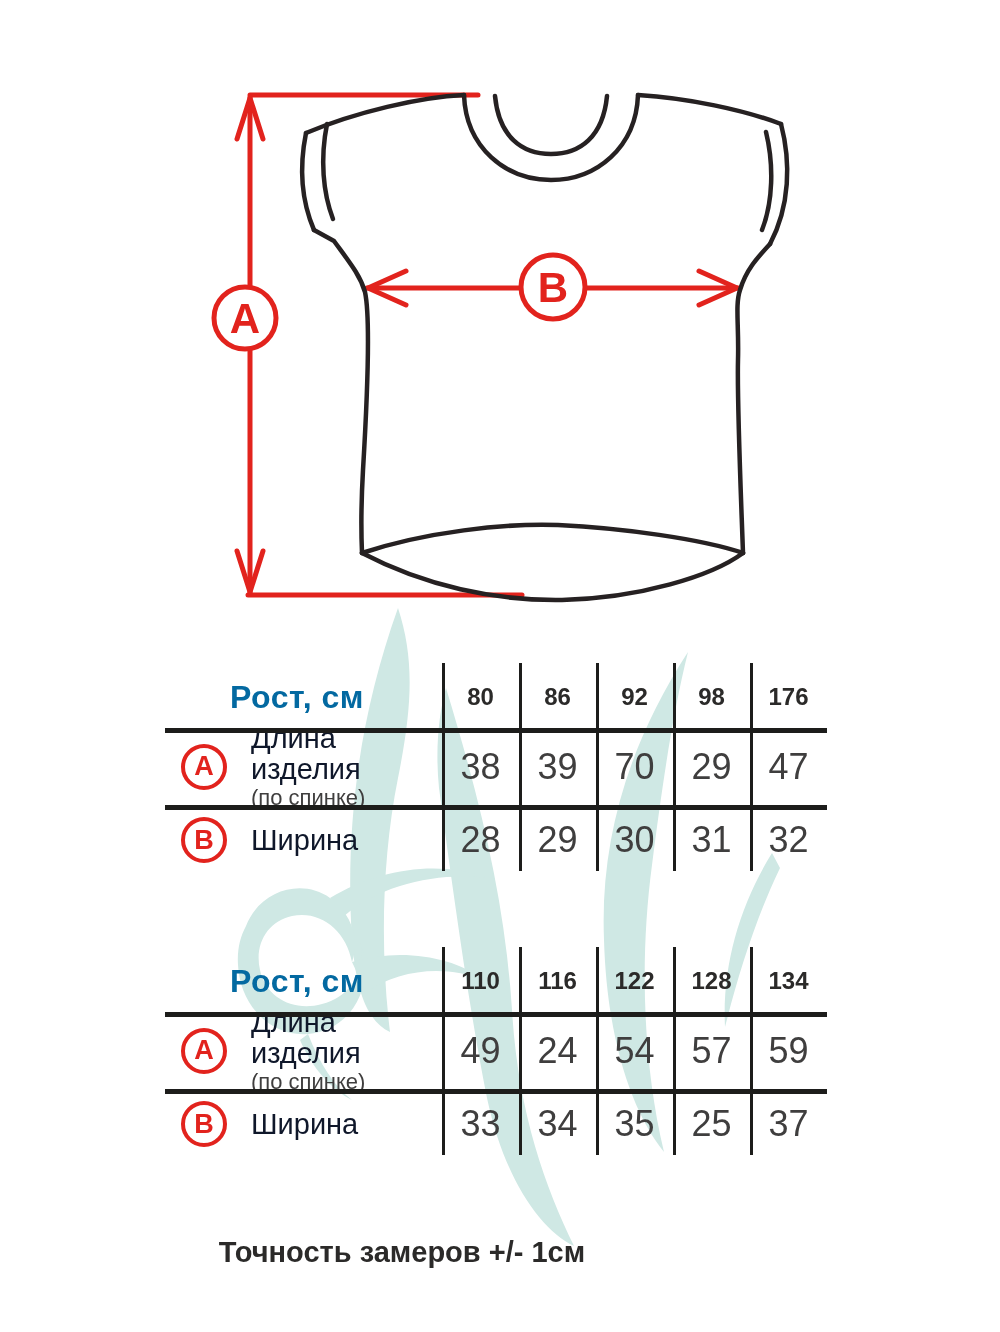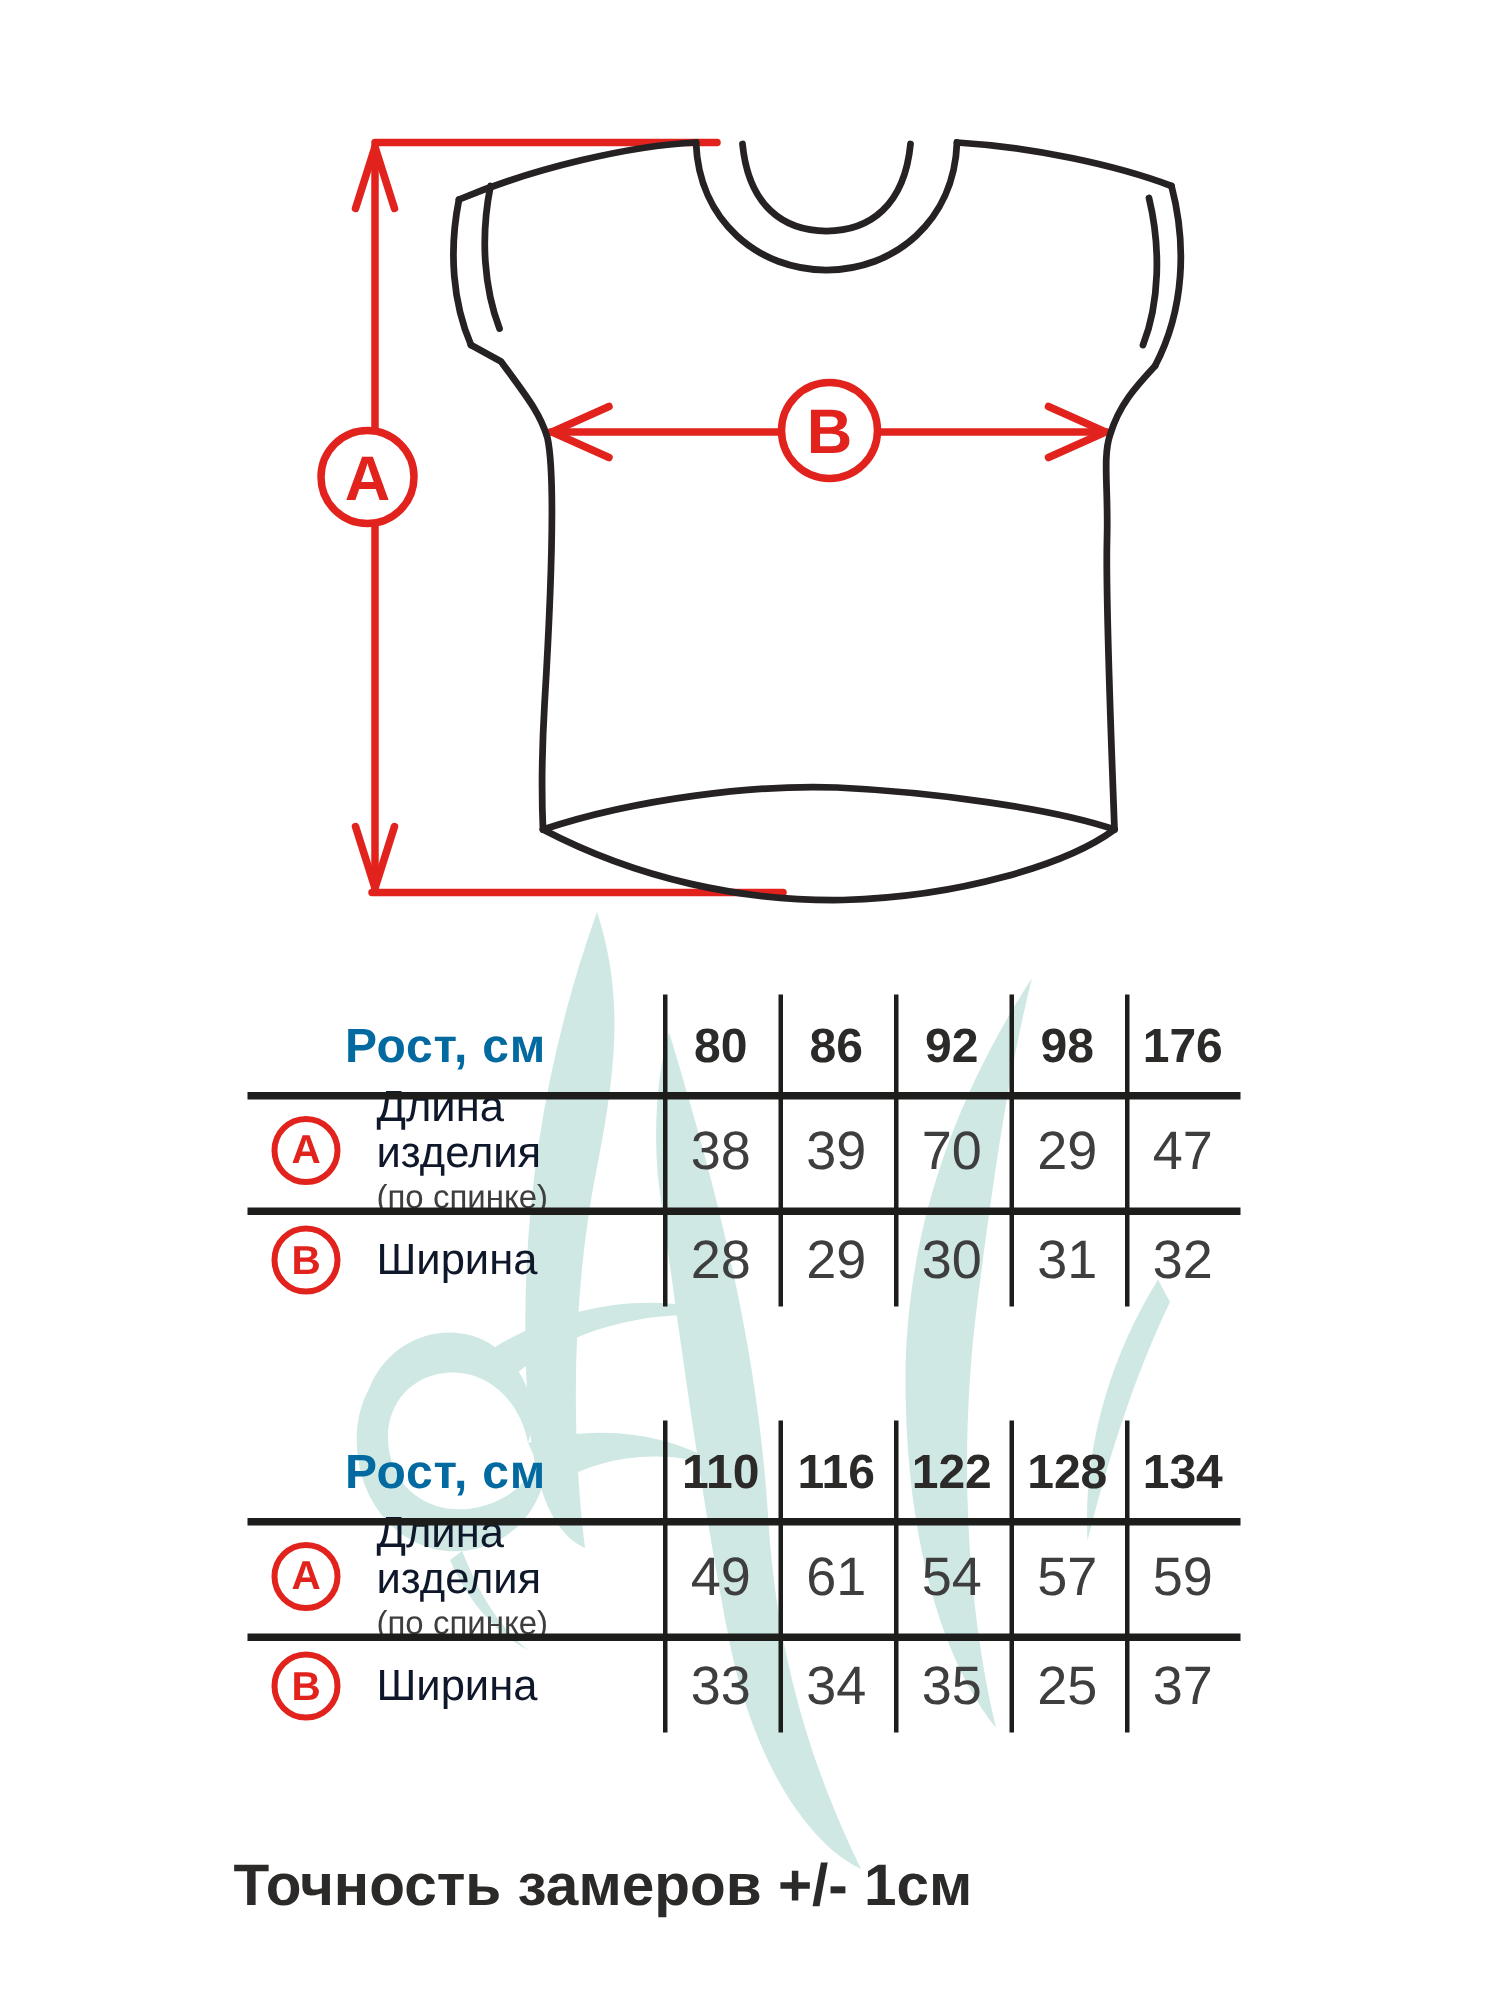--- a/index.html
+++ b/index.html
@@ -26,32 +26,32 @@
   .trow.row-b{height:70px;}
   .label-cell{
     width:282px;flex:0 0 282px;display:flex;align-items:center;box-sizing:border-box;
   }
   .header-label{
     padding-left:70px;font-size:32px;font-weight:bold;color:#0369a1;letter-spacing:0.5px;
   }
   .num-cell{
     width:77px;flex:0 0 77px;text-align:center;
   }
-  .header-num{font-size:32px;font-weight:bold;color:#2b2a29;}
+  .header-num{font-size:24px;font-weight:bold;color:#2b2a29;}
   .value-num{font-size:36px;font-weight:400;color:#3f3e3e;}
   .marker-circle{
     box-sizing:border-box;width:46px;height:46px;border:4px solid #e2231d;border-radius:50%;
     color:#e2231d;font-weight:bold;font-size:27px;display:flex;align-items:center;justify-content:center;
     margin-left:21px;margin-right:24px;flex:0 0 46px;background:#fff;
   }
   .row-label .main{display:block;font-size:29px;color:#0f172a;line-height:31px;}
   .row-label .sub{display:block;font-size:22px;color:#3f3e3e;line-height:26px;}
   .caption{
     position:absolute;left:0;top:1236px;width:804px;text-align:center;
-    font-size:39px;font-weight:bold;color:#2b2a29;z-index:3;
+    font-size:29px;font-weight:bold;color:#2b2a29;z-index:3;
   }
 </style>
 </head>
 <body>
 
 <svg id="watermark-svg" width="1000" height="1332" viewBox="0 0 1000 1332" aria-hidden="true">
   <g fill="#cfe8e4" stroke="none">
 
     <path d="M398,608 C358,720 345,830 352,940 C356,992 368,1022 390,1032 C380,950 382,858 398,778 C412,708 415,660 398,608 Z"></path>
 
@@ -179,21 +179,21 @@
     <div class="label-cell">
       <span class="marker-circle">
           <span>A</span>
         </span>
       <span class="row-label">
         <span class="main">Длина изделия</span>
         <span class="sub">(по спинке)</span>
       </span>
     </div>
     <div class="num-cell value-num">49</div>
-    <div class="num-cell value-num">61</div>
+    <div class="num-cell value-num">24</div>
     <div class="num-cell value-num">54</div>
     <div class="num-cell value-num">57</div>
     <div class="num-cell value-num">59</div>
   </div>
 
   <div class="trow row-b">
     <div class="label-cell">
       <span class="marker-circle">
           <span>B</span>
         </span>

